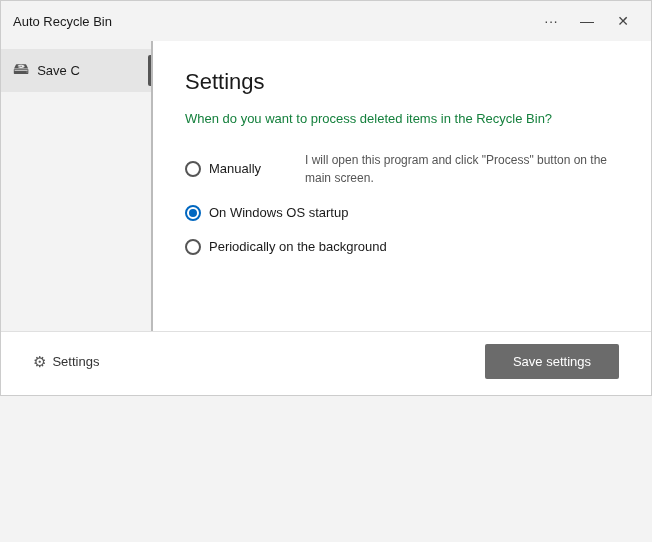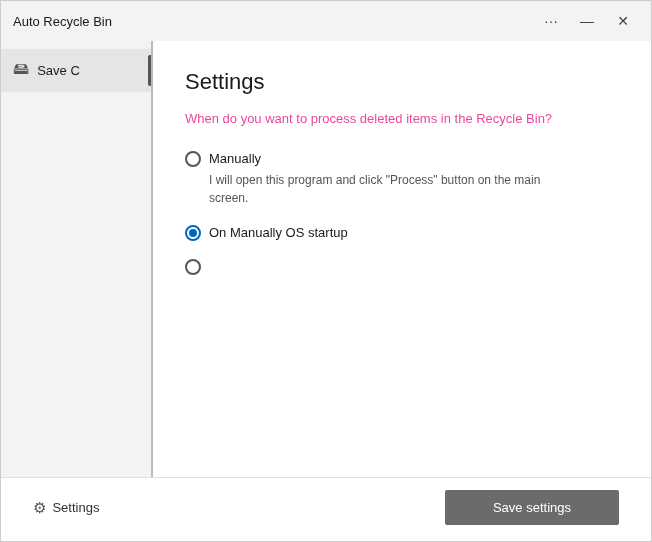--- a/index.html
+++ b/index.html
@@ -6,21 +6,21 @@
     body {
       font-family: 'Segoe UI', Arial, sans-serif;
       background: #f3f3f3;
       width: 652px;
       height: 542px;
       overflow: hidden;
     }
 
     .window {
       width: 652px;
-      height: 542px;
+      height: 396px;
       background: #f3f3f3;
       display: flex;
       flex-direction: column;
       border: 1px solid #ccc;
     }
 
     
     .title-bar {
       display: flex;
       align-items: center;
@@ -130,37 +130,37 @@
 
     .settings-title {
       font-size: 22px;
       font-weight: 300;
       color: #1a1a1a;
       margin-bottom: 14px;
     }
 
     .settings-question {
       font-size: 13px;
-      color: #ec4899;
+      color: #15803d;
       margin-bottom: 22px;
       line-height: 1.5;
       max-width: 380px;
     }
 
     .options-list {
       display: flex;
       flex-direction: column;
       gap: 18px;
       flex: 1;
     }
 
     .option-group {
       display: flex;
-      flex-direction: column;
-      gap: 4px;
+      flex-direction: row;
+      gap: 20px;
     }
 
     .option-row {
       display: flex;
       align-items: center;
       gap: 8px;
       cursor: pointer;
     }
 
     .option-radio {
@@ -228,21 +228,21 @@
 
     .footer-settings-label {
       font-size: 13px;
       color: #333;
     }
 
     .save-btn {
       background: #6b6b6b;
       color: white;
       border: none;
-      padding: 10px 48px;
+      padding: 10px 28px;
       font-size: 13px;
       cursor: pointer;
       border-radius: 2px;
       font-family: 'Segoe UI', Arial, sans-serif;
     }
   </style>
 </head>
 <body>
 
 <div class="window">
@@ -279,27 +279,28 @@
           <div class="option-row">
             <div class="option-radio"></div>
             <span class="option-label">Manually</span>
           </div>
           <p class="option-desc">I will open this program and click "Process" button on the main screen.</p>
         </div>
 
         <div class="option-group">
           <div class="option-row">
             <div class="option-radio selected"></div>
-            <span class="option-label">On Manually OS startup</span>
+            <span class="option-label">On Windows OS startup</span>
           </div>
         </div>
 
         <div class="option-group">
           <div class="option-row">
             <div class="option-radio"></div>
+            <span class="option-label">Periodically on the background</span>
           </div>
         </div>
 
       </div>
     </div>
   </div>
 
   <div class="footer">
     <div class="footer-left">
       <span class="footer-settings-icon">⚙</span>

